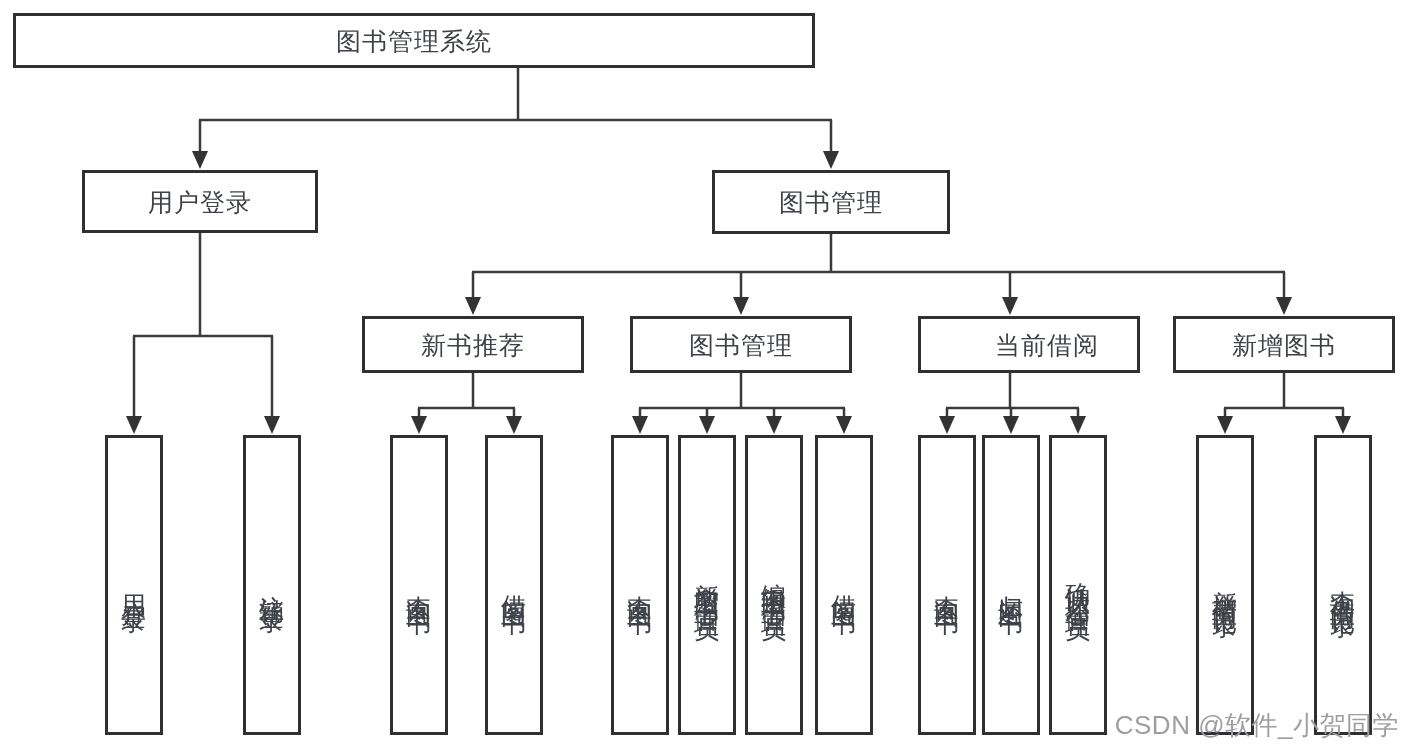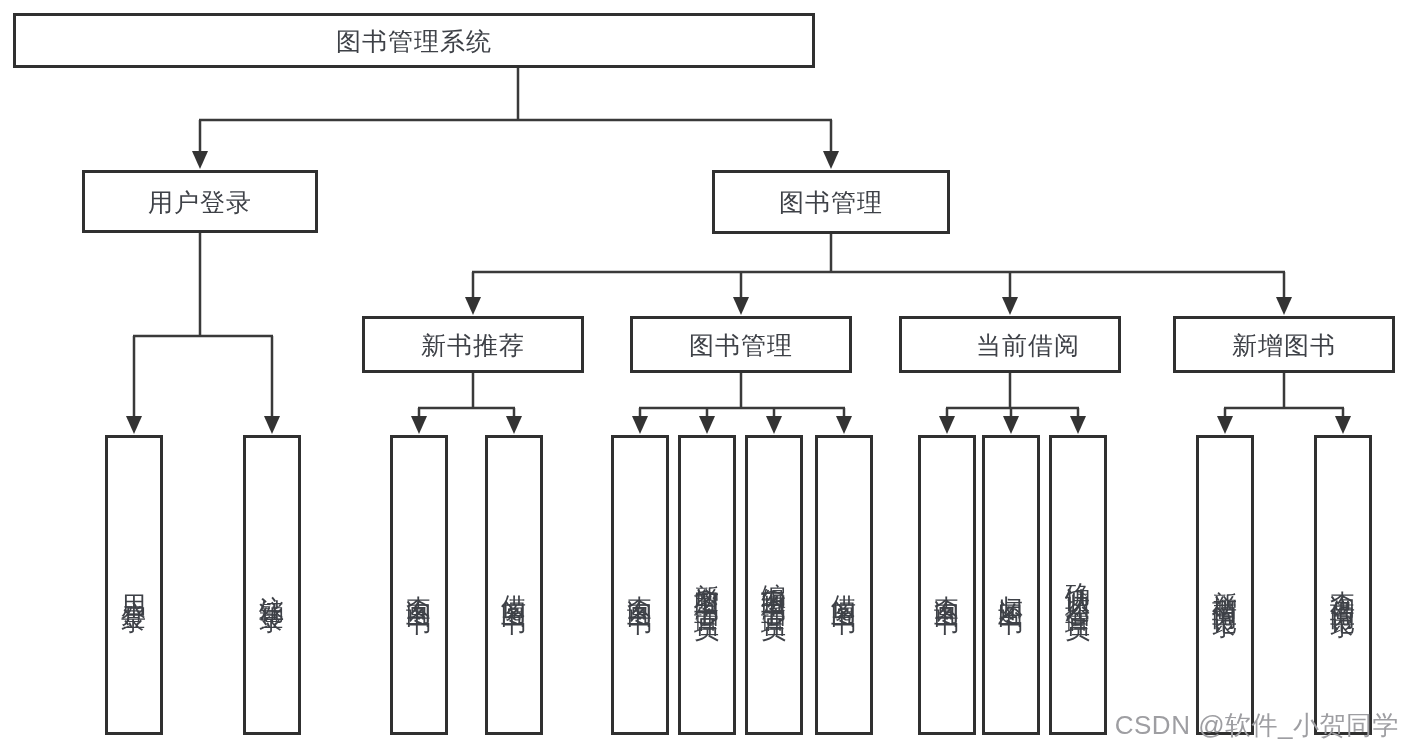--- a/index.html
+++ b/index.html
@@ -44,21 +44,21 @@
   }
   
   .n-root   { left: 13px;  top: 13px;  width: 802px; height: 55px; }
   
   .n-l2-0   { left: 82px;  top: 170px; width: 236px;  height: 63px; }
   .n-l2-1   { left: 712px; top: 170px; width: 238px;  height: 64px; }
   
   .n-l3     { top: 316px; width: 222px; height: 57px; }
   .n-l3-0   { left: 362px; }
   .n-l3-1   { left: 630px; }
-  .n-l3-2   { left: 899px; padding-left: 36px; }
+  .n-l3-2   { left: 918px; padding-left: 36px; }
   .n-l3-3   { left: 1173px; }
   
   .leaf     { top: 435px; width: 58px; height: 300px; }
   .lf-0  { left: 105px; }  .lf-1  { left: 243px; }
   .lf-2  { left: 390px; }  .lf-3  { left: 485px; }
   .lf-4  { left: 611px; }  .lf-5  { left: 678px; }
   .lf-6  { left: 745px; }  .lf-7  { left: 815px; }
   .lf-8  { left: 918px; }  .lf-9  { left: 982px; }
   .lf-10 { left: 1049px; }
   .lf-11 { left: 1196px; } .lf-12 { left: 1314px; }

